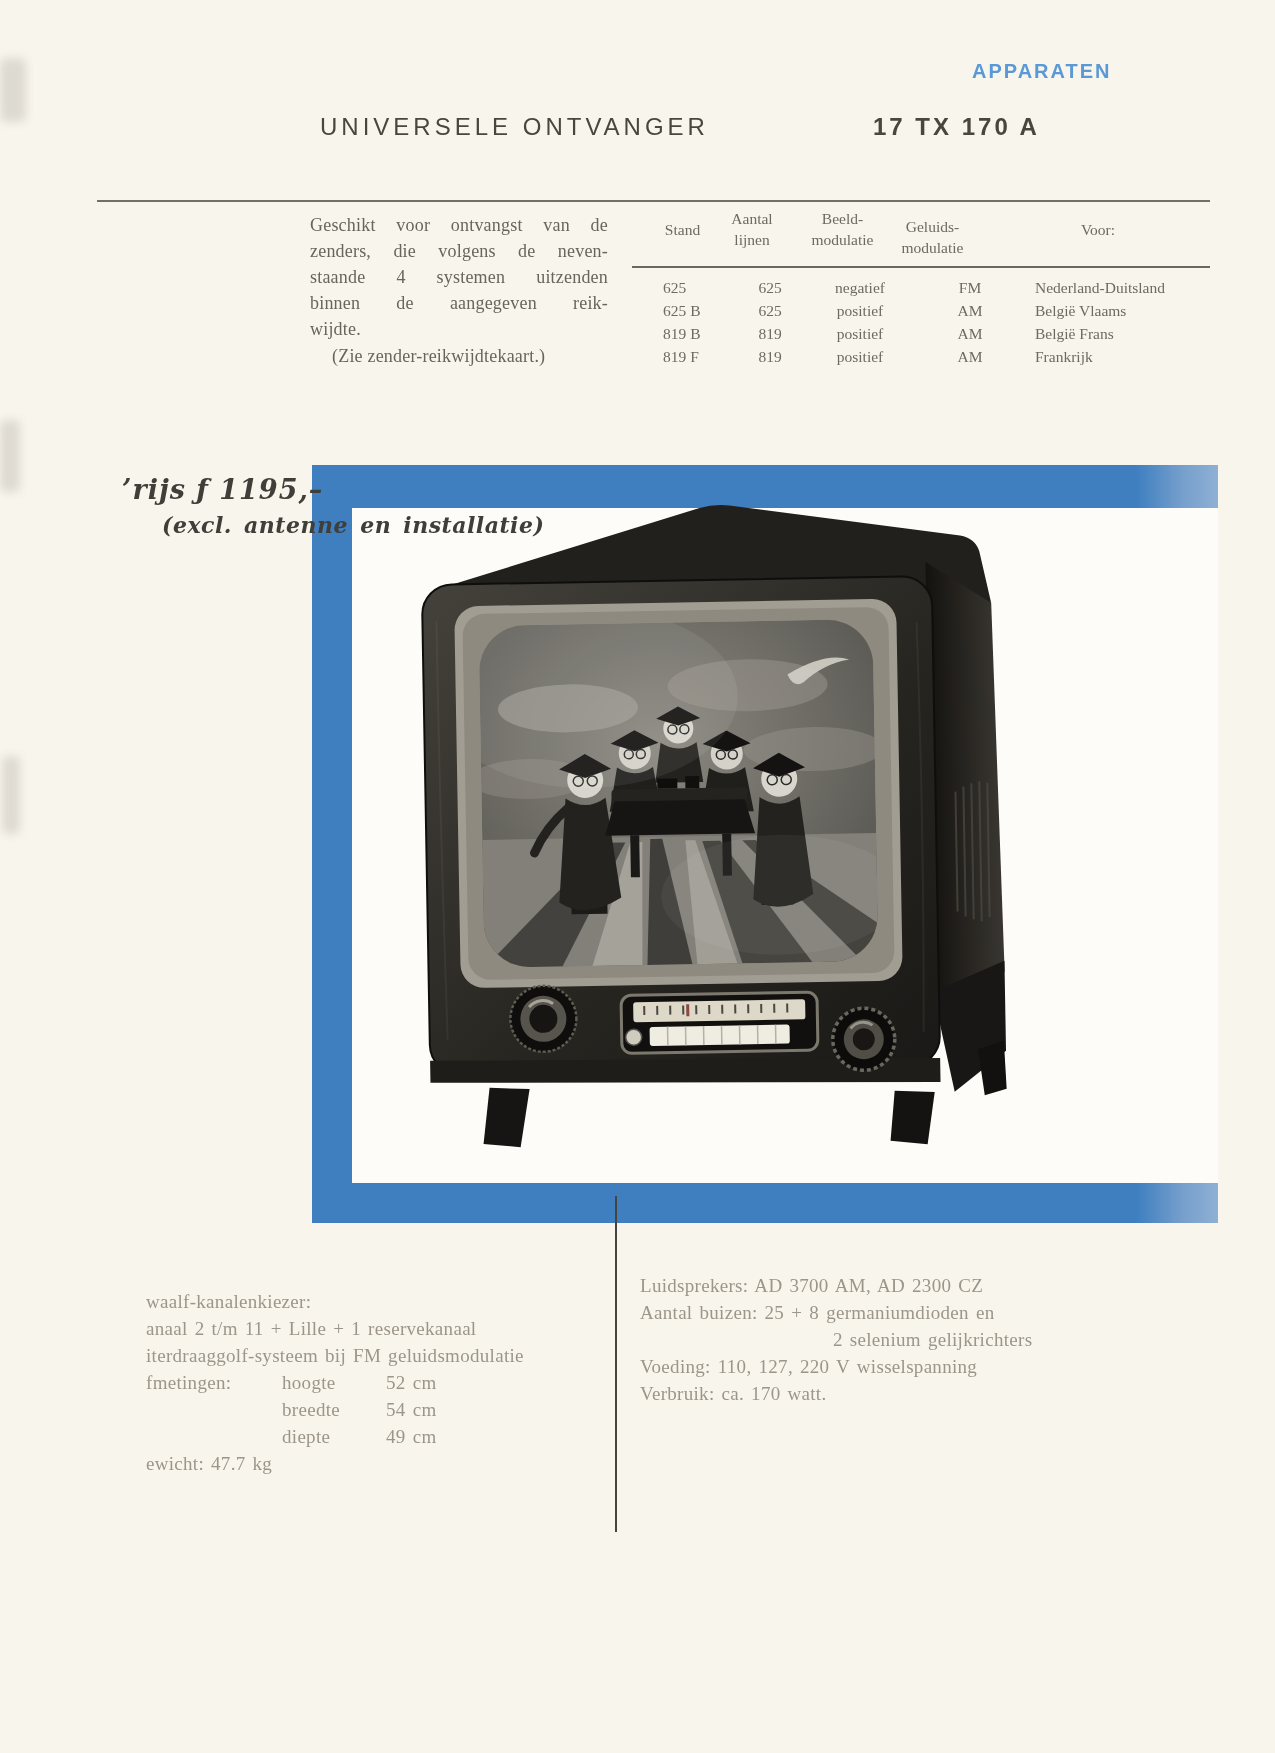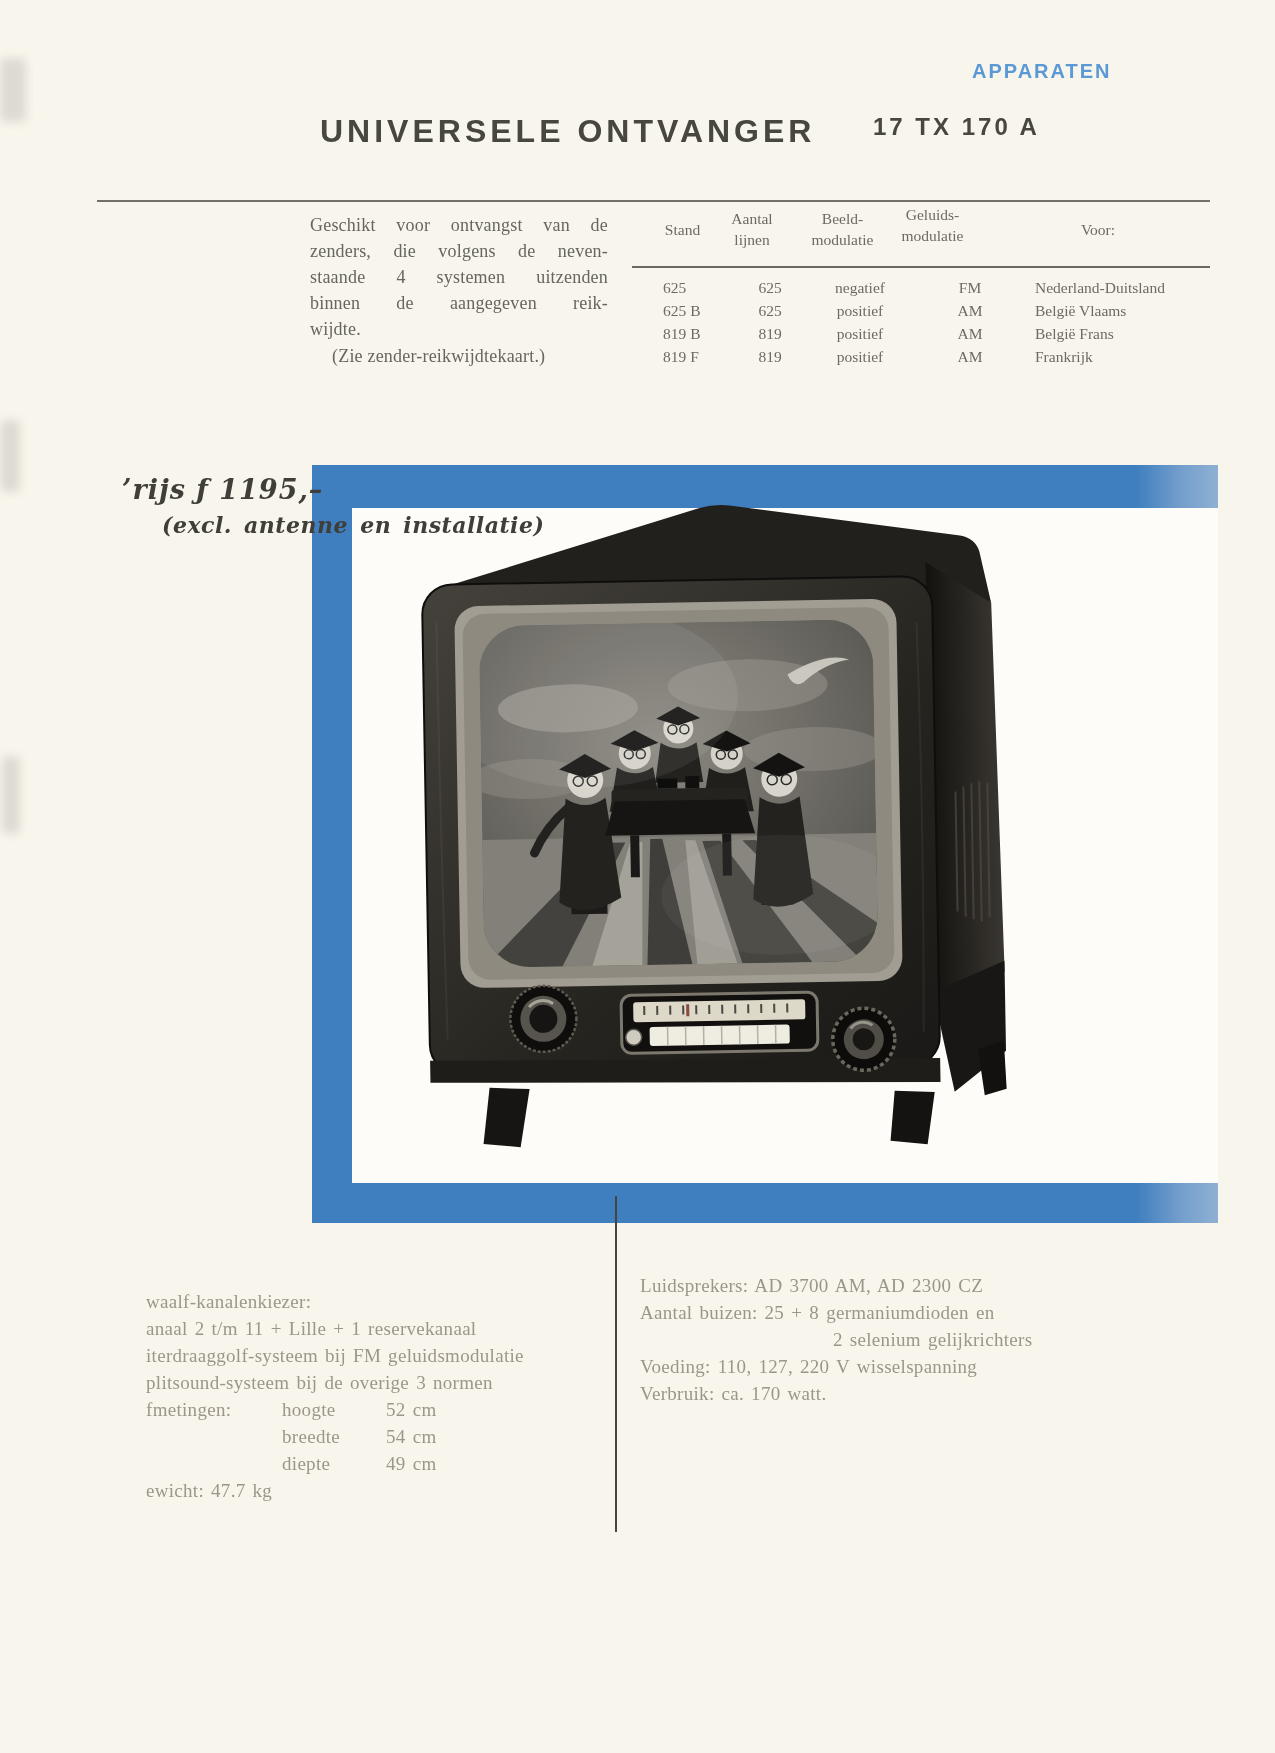--- a/index.html
+++ b/index.html
@@ -4,40 +4,40 @@
 <style>
   html,body{margin:0;padding:0;background:#e8e6df;}
   .page{position:relative;width:1275px;height:1753px;background:#f8f5ec;overflow:hidden;
         font-family:"Liberation Serif",serif;}
   
   .smudge{position:absolute;background:#cfccc4;filter:blur(5px);opacity:.65;border-radius:6px;}
   
   .section-label{position:absolute;left:972px;top:60px;font-family:"Liberation Sans",sans-serif;
         font-weight:bold;font-size:20px;letter-spacing:2px;color:#5b99d6;}
   .doc-title{position:absolute;left:320px;top:113px;font-family:"Liberation Sans",sans-serif;
-        font-weight:bold;font-size:32px;letter-spacing:4px;color:#47463f;}
+        font-weight:normal;font-size:24px;letter-spacing:4px;color:#47463f;}
   .doc-model{position:absolute;left:873px;top:113px;font-family:"Liberation Sans",sans-serif;
         font-weight:bold;font-size:24px;letter-spacing:3px;color:#47463f;}
   
   .rule{position:absolute;background:#716f67;height:2px;}
   .rule-top{left:97px;top:200px;width:1113px;}
   .rule-thead{left:632px;top:266px;width:578px;background:#6b695f;}
   
   .para{position:absolute;left:310px;top:212px;width:298px;font-size:18px;line-height:26px;
         color:#67665e;letter-spacing:.2px;}
   .para-line{text-align:justify;text-align-last:justify;}
   .para-line.no-just{text-align:right;text-align-last:left;}
   .para-note{margin-top:1px;padding-left:22px;}
   
   .tbl{position:absolute;left:590px;top:0;width:660px;color:#6c6b63;font-size:15.5px;}
   .tbl .hcell{position:absolute;text-align:center;line-height:21px;}
   .h-stand{left:55px;top:219px;width:75px;}
   .h-lijnen{left:127px;top:208px;width:70px;}
   .h-beeld{left:205px;top:208px;width:95px;}
-  .h-geluids{left:290px;top:204px;width:105px;}
+  .h-geluids{left:290px;top:216px;width:105px;}
   .h-voor{left:463px;top:219px;width:90px;text-align:left;}
   .trow{position:absolute;left:0;width:660px;height:22px;}
   .trow span{position:absolute;display:inline-block;}
   .c-stand{left:73px;width:70px;}
   .c-lijnen{left:145px;width:70px;text-align:center;}
   .c-beeld{left:225px;width:90px;text-align:center;}
   .c-geluids{left:345px;width:70px;text-align:center;}
   .c-voor{left:445px;width:210px;}
   
   .price1{position:absolute;left:122px;top:474px;font-family:"DejaVu Serif",serif;font-style:italic;
@@ -304,21 +304,20 @@
       </g>
     </svg>
   </div>
 
   <div class="divider-v"></div>
 
   <div class="col col-left">
     <div>waalf-kanalenkiezer:</div>
     <div>anaal 2 t/m 11 + Lille + 1 reservekanaal</div>
     <div>iterdraaggolf-systeem bij FM geluidsmodulatie</div>
-    <div>plitsound-systeem bij de overige 3 normen</div>
     <div>
       <span class="dim-label">fmetingen:</span><span class="dim-name">hoogte</span><span>52 cm</span>
     </div>
     <div>
       <span class="dim-label"></span><span class="dim-name">breedte</span><span>54 cm</span>
     </div>
     <div>
       <span class="dim-label"></span><span class="dim-name">diepte</span><span>49 cm</span>
     </div>
     <div>ewicht: 47.7 kg</div>

